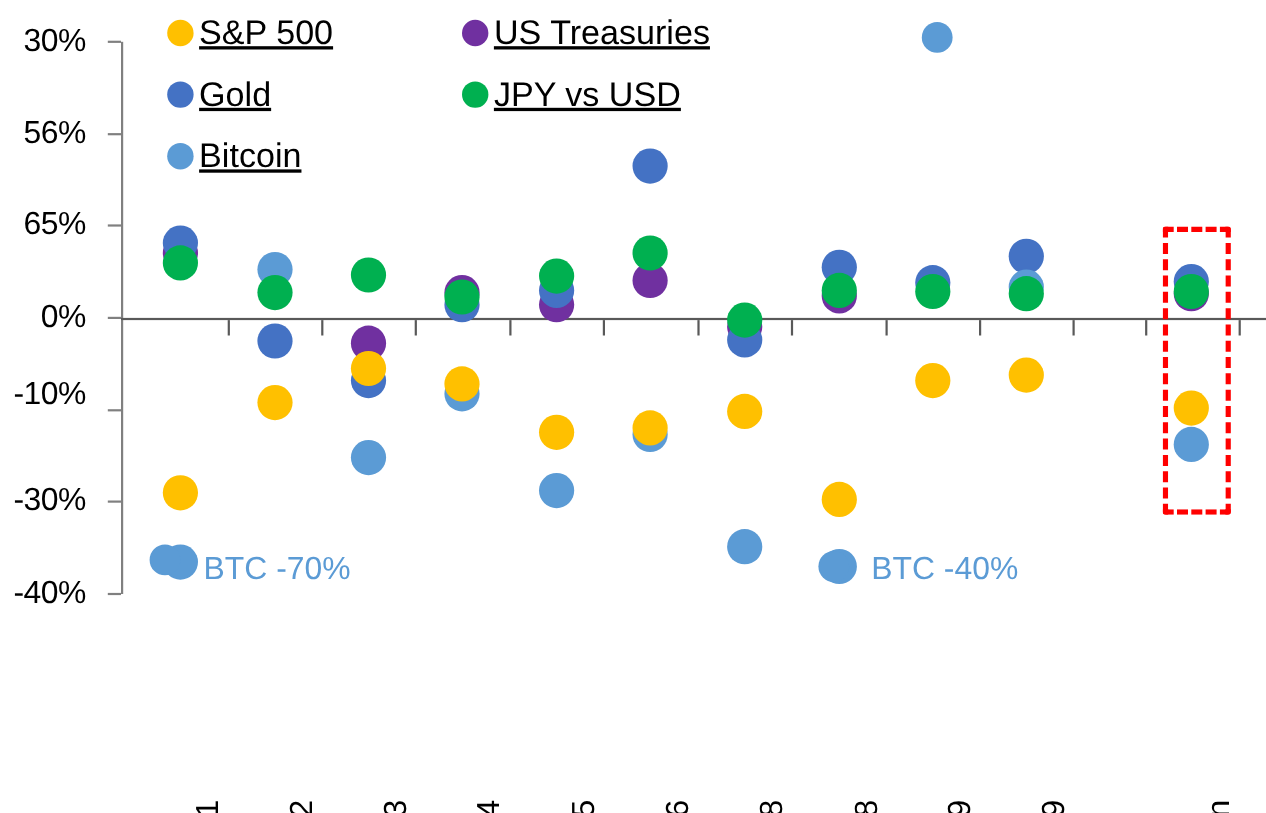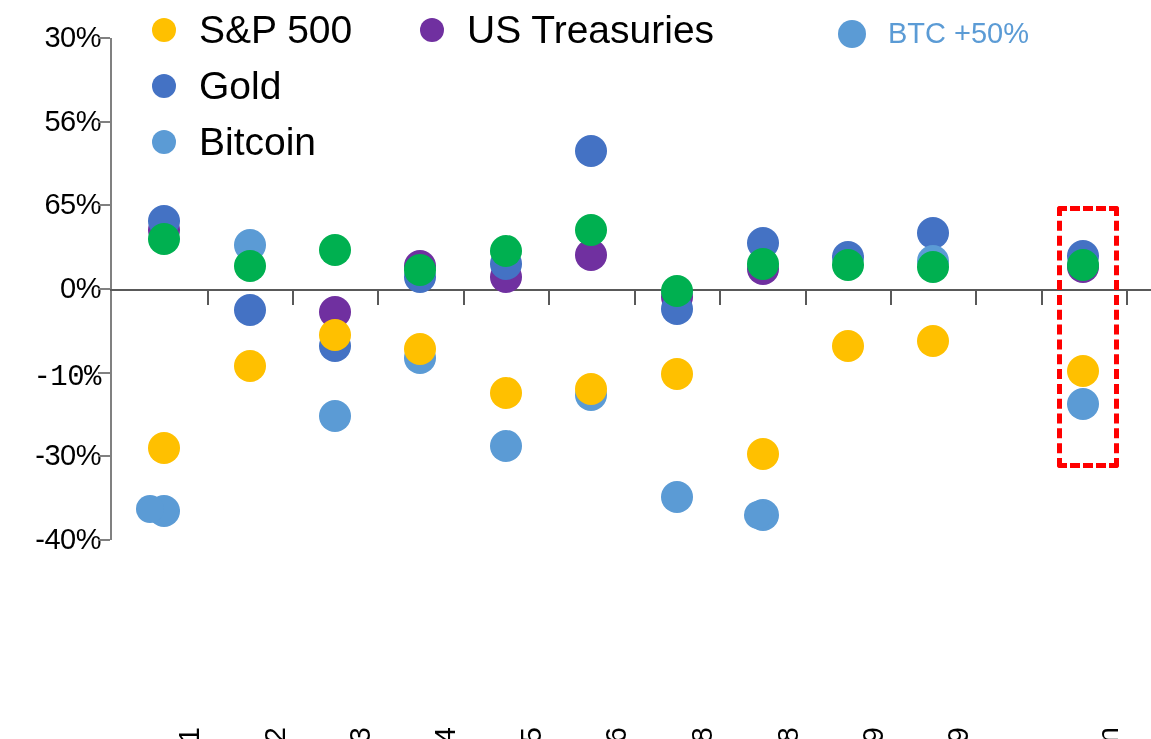--- a/index.html
+++ b/index.html
@@ -16,21 +16,21 @@
   .y-label{
     position:absolute;
     right:0;
     text-align:right;
     font-size:29px;
     line-height:29px;
     letter-spacing:-0.5px;
     color:#000;
     white-space:nowrap;
   }
-  #y-axis-labels{position:absolute;left:0;top:0;width:98px;height:739px;padding-left:23px;}
+  #y-axis-labels{position:absolute;left:0;top:0;width:98px;height:739px;}
   .y-tick{position:absolute;left:98px;width:12px;height:2px;background:#808080;}
   .axis-vline{position:absolute;background:#808080;}
 
   
   #plot{position:absolute;left:110px;top:0px;width:1041px;height:560px;}
   .zero-line{position:absolute;left:0;top:289px;height:2px;background:#595959;}
   .x-tick{position:absolute;width:2px;height:14px;background:#595959;top:291px;}
 
   .dot{position:absolute;border-radius:50%;}
 
@@ -54,42 +54,42 @@
     color:#5B9BD5;
     white-space:nowrap;
   }
   .annot-dot{position:absolute;border-radius:50%;background:#5B9BD5;}
 
   
   #legend{position:absolute;left:152px;top:14px;width:560px;height:160px;}
   .legend-item{position:absolute;display:flex;align-items:center;}
   .legend-swatch{width:24px;height:24px;border-radius:50%;flex:0 0 auto;}
   .legend-text{
-    font-size:39px;line-height:31px;margin-left:23px;color:#000;white-space:nowrap;
+    font-size:31px;line-height:31px;margin-left:5px;color:#000;white-space:nowrap;text-decoration:underline;
   }
 
   
   #median-highlight{
     position:absolute;
     border:5px dashed #FF0000;
     border-radius:3px;
     background:transparent;
   }
 </style>
 </head>
 <body>
 
 <div id="chart-root">
 
   <div id="y-axis-labels">
       <div class="y-label" style="top: 23px; right: 20px;">30%</div>
       <div class="y-label" style="top: 106.667px; right: 20px;">56%</div>
       <div class="y-label" style="top: 190.333px; right: 20px;">65%</div>
       <div class="y-label" style="top: 274px; right: 20px;">0%</div>
-      <div class="y-label" style="top: 363px; right: 20px; font-family: Liberation Mono, monospace;">-10%</div>
+      <div class="y-label" style="top: 344px; right: 20px;">-10%</div>
       <div class="y-label" style="top: 441.333px; right: 20px;">-30%</div>
       <div class="y-label" style="top: 525px; right: 20px;">-40%</div>
     </div>
 
   <div class="axis-vline" style="left:110px;top:38px;width:2px;height:502px;"></div>
 
   <div id="plot">
     <div class="zero-line" style="width:1041px;"></div>
   <div class="x-tick" style="left: 97px;"></div>
       <div class="x-tick" style="left: 182px;"></div>
@@ -166,28 +166,33 @@
         <span class="legend-text">Gold</span>
       </div>
       <div class="legend-item" style="left: 0px; top: 112px;">
         <span class="legend-swatch" style="background: rgb(91, 155, 213);"></span>
         <span class="legend-text">Bitcoin</span>
       </div>
       <div class="legend-item" style="left: 268px; top: 0px;">
         <span class="legend-swatch" style="background: rgb(112, 48, 160);"></span>
         <span class="legend-text">US Treasuries</span>
       </div>
+      <div class="legend-item" style="left: 268px; top: 56px;">
+        <span class="legend-swatch" style="background: rgb(0, 176, 80);"></span>
+        <span class="legend-text">JPY vs USD</span>
+      </div>
     </div>
 
   <div class="annot-dot" style="left:838px;top:20px;width:28px;height:28px;"></div>
-  <div class="annot" style="left:888px;top:19px;">BTC +50%</div>
 
   <div class="annot-dot" style="left:136px;top:495px;width:28px;height:28px;"></div>
+  <div class="annot" style="left:185px;top:503px;">BTC -70%</div>
 
   <div class="annot-dot" style="left:744px;top:501px;width:28px;height:28px;"></div>
+  <div class="annot" style="left:792px;top:503px;">BTC -40%</div>
 
   <div id="median-highlight" style="left:1057px;top:206px;width:52px;height:252px;"></div>
 
   <div id="x-axis-labels">
       <div class="x-label" style="left: 175px; top: 727px;">Aug/Sep-11</div>
       <div class="x-label" style="left: 261px; top: 727px;">May-12</div>
       <div class="x-label" style="left: 346px; top: 727px;">Jun-13</div>
       <div class="x-label" style="left: 431px; top: 727px;">Oct-14</div>
       <div class="x-label" style="left: 517px; top: 727px;">Aug-15</div>
       <div class="x-label" style="left: 602px; top: 727px;">Jan-16</div>

